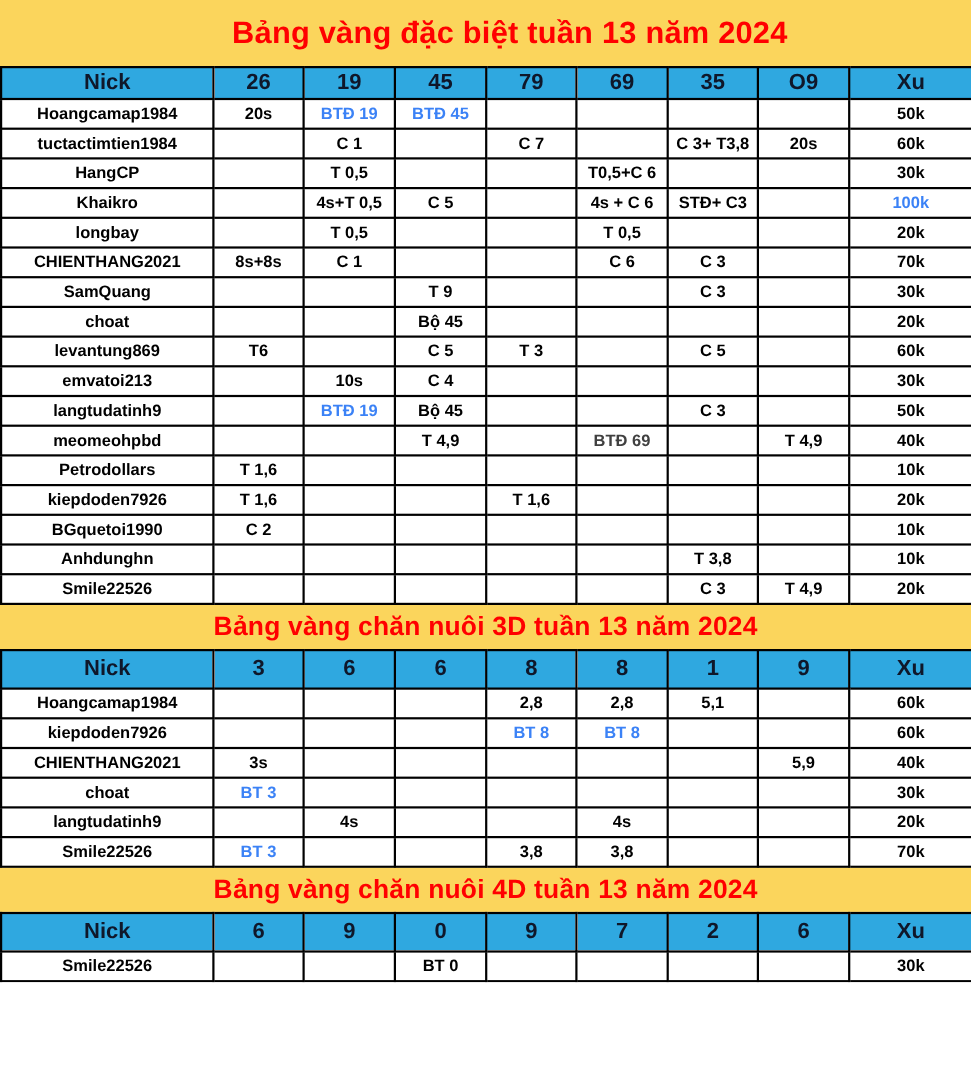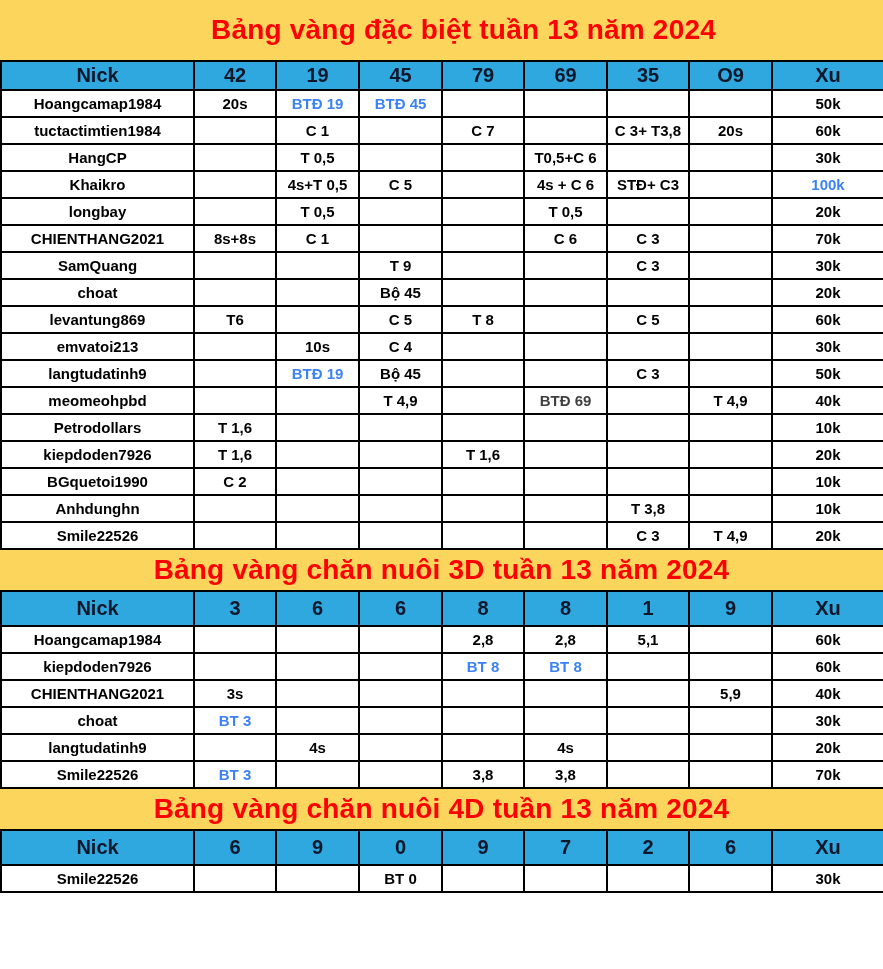--- a/index.html
+++ b/index.html
@@ -1,21 +1,21 @@
 <!DOCTYPE html>
 <html><head>
 <meta charset="utf-8">
 <style>
   html,body{margin:0;padding:0;background:#ffffff;}
   body{width:883px;font-family:"Liberation Sans",sans-serif;font-weight:bold;}
   .board{width:883px;}
   .title{background:#FBD55C;color:#FF0000;display:flex;align-items:center;justify-content:center;
          text-align:center;font-weight:800;letter-spacing:0.2px;}
   .title-lg{height:60px;font-size:28px;padding-left:44px;}
-  .title-sm{height:40px;font-size:28px;}
+  .title-sm{height:40px;font-size:24px;}
   table{border-collapse:collapse;width:883px;table-layout:fixed;}
   th,td{border:2px solid #000;text-align:center;vertical-align:middle;padding:0 2px;
         overflow:hidden;white-space:nowrap;}
   th{background:#2FA8E0;color:#0f172a;font-size:20px;font-weight:800;height:27px;}
   .hdr-tall th{height:33px;}
   td{height:25px;font-size:15px;font-weight:bold;color:#000;}
   td.red{color:#3b82f6;}
   td.blue{color:#404040;}
   col.c-nick{width:193px;}
   col.c-num1{width:82px;}  col.c-num2{width:83px;}  col.c-num3{width:83px;}
@@ -36,21 +36,21 @@
         <col class="c-num3">
       <col class="c-num4">
         <col class="c-num5">
         <col class="c-num6">
         <col class="c-num7">
         <col class="c-xu">
     </colgroup>
     <thead>
         <tr>
           <th>Nick</th>
-          <th>42</th>
+          <th>26</th>
           <th>19</th>
           <th>45</th>
           <th>79</th>
           <th>69</th>
           <th>35</th>
           <th>O9</th>
           <th>Xu</th>
         </tr>
       </thead>
     <tbody>
@@ -140,21 +140,21 @@
           <td></td>
           <td></td>
           <td></td>
           <td>20k</td>
         </tr>
         <tr>
           <td>levantung869</td>
           <td>T6</td>
           <td></td>
           <td>C 5</td>
-          <td>T 8</td>
+          <td>T 3</td>
           <td></td>
           <td>C 5</td>
           <td></td>
           <td>60k</td>
         </tr>
         <tr>
           <td>emvatoi213</td>
           <td></td>
           <td>10s</td>
           <td>C 4</td>

